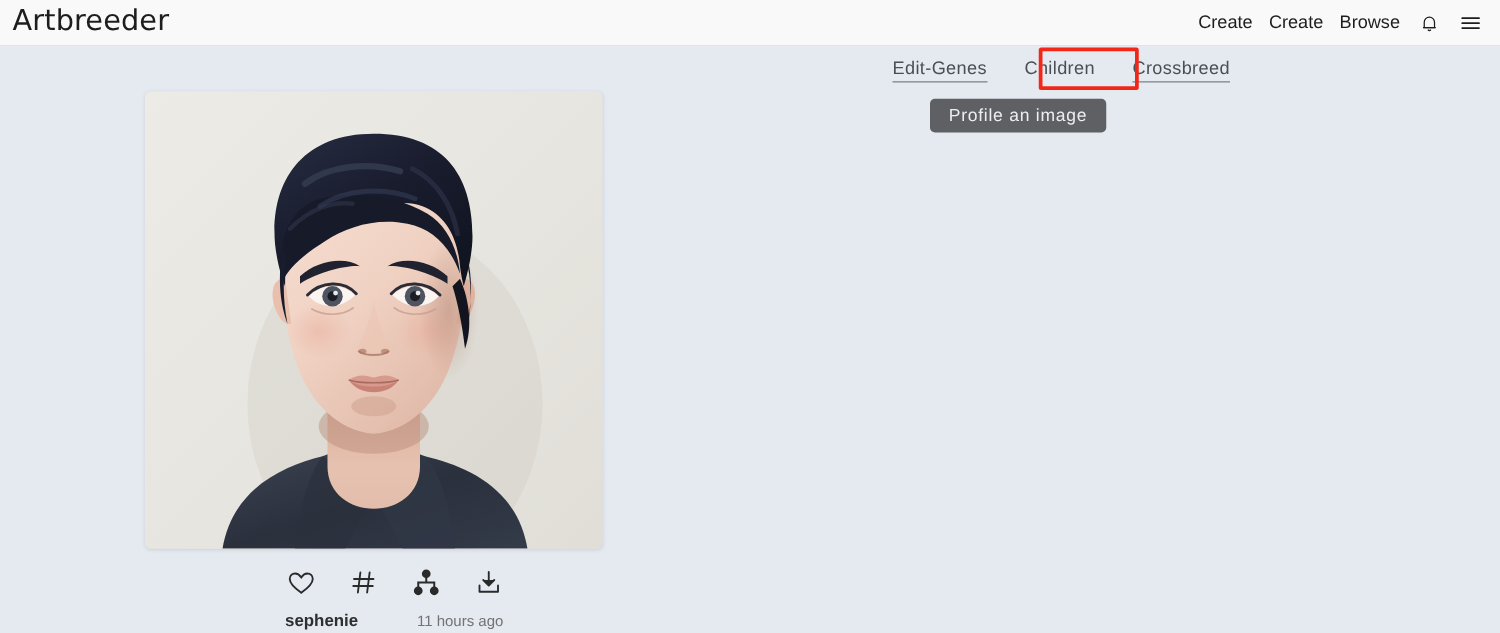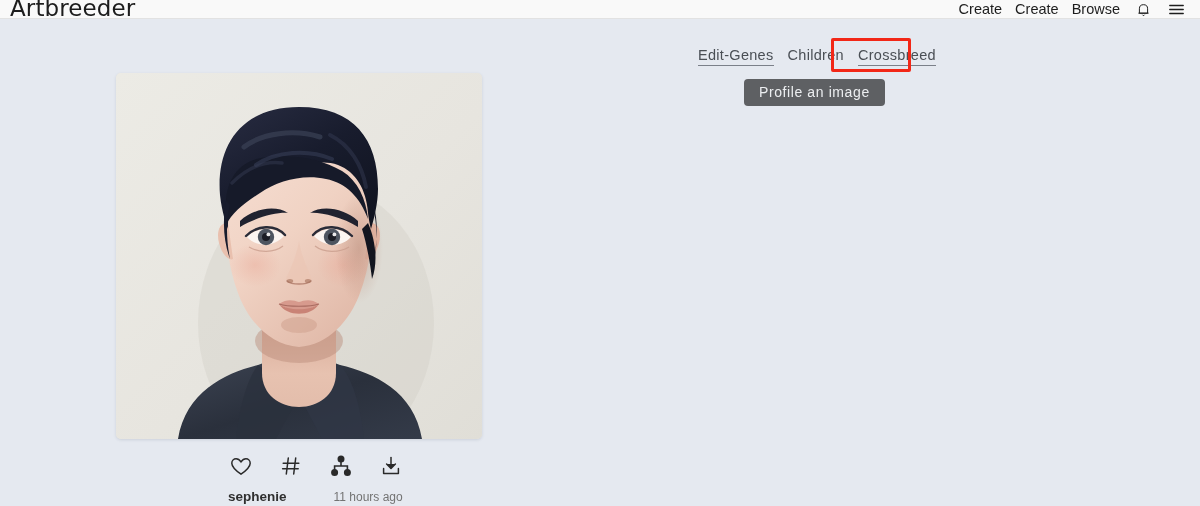--- a/index.html
+++ b/index.html
@@ -13,21 +13,21 @@
     font-family: "Liberation Sans", sans-serif;
     overflow: hidden;
     position: relative;
   }
 
   
   #header {
     position: absolute;
     top: 0; left: 0;
     width: 1200px;
-    height: 19px;
+    height: 37px;
     background: #f9f9f9;
     border-bottom: 1px solid #e2e2e2;
     display: flex;
     align-items: center;
     justify-content: space-between;
     box-sizing: border-box;
     padding: 0 14px 0 10px;
   }
   #brand {
     font-family: "DejaVu Sans", sans-serif;
@@ -124,20 +124,21 @@
     gap: 14px;
     height: 22px;
   }
   .tab {
     font-size: 14.5px;
     color: #4a4f55;
     letter-spacing: 0.3px;
     cursor: pointer;
     white-space: nowrap;
     padding-bottom: 2px;
+    margin-left: 16px;
   }
   .tab.underlined {
     border-bottom: 1px solid #7b8089;
   }
 
   
   #crossbreed-highlight {
     position: absolute;
     left: 831px;
     top: 38px;

